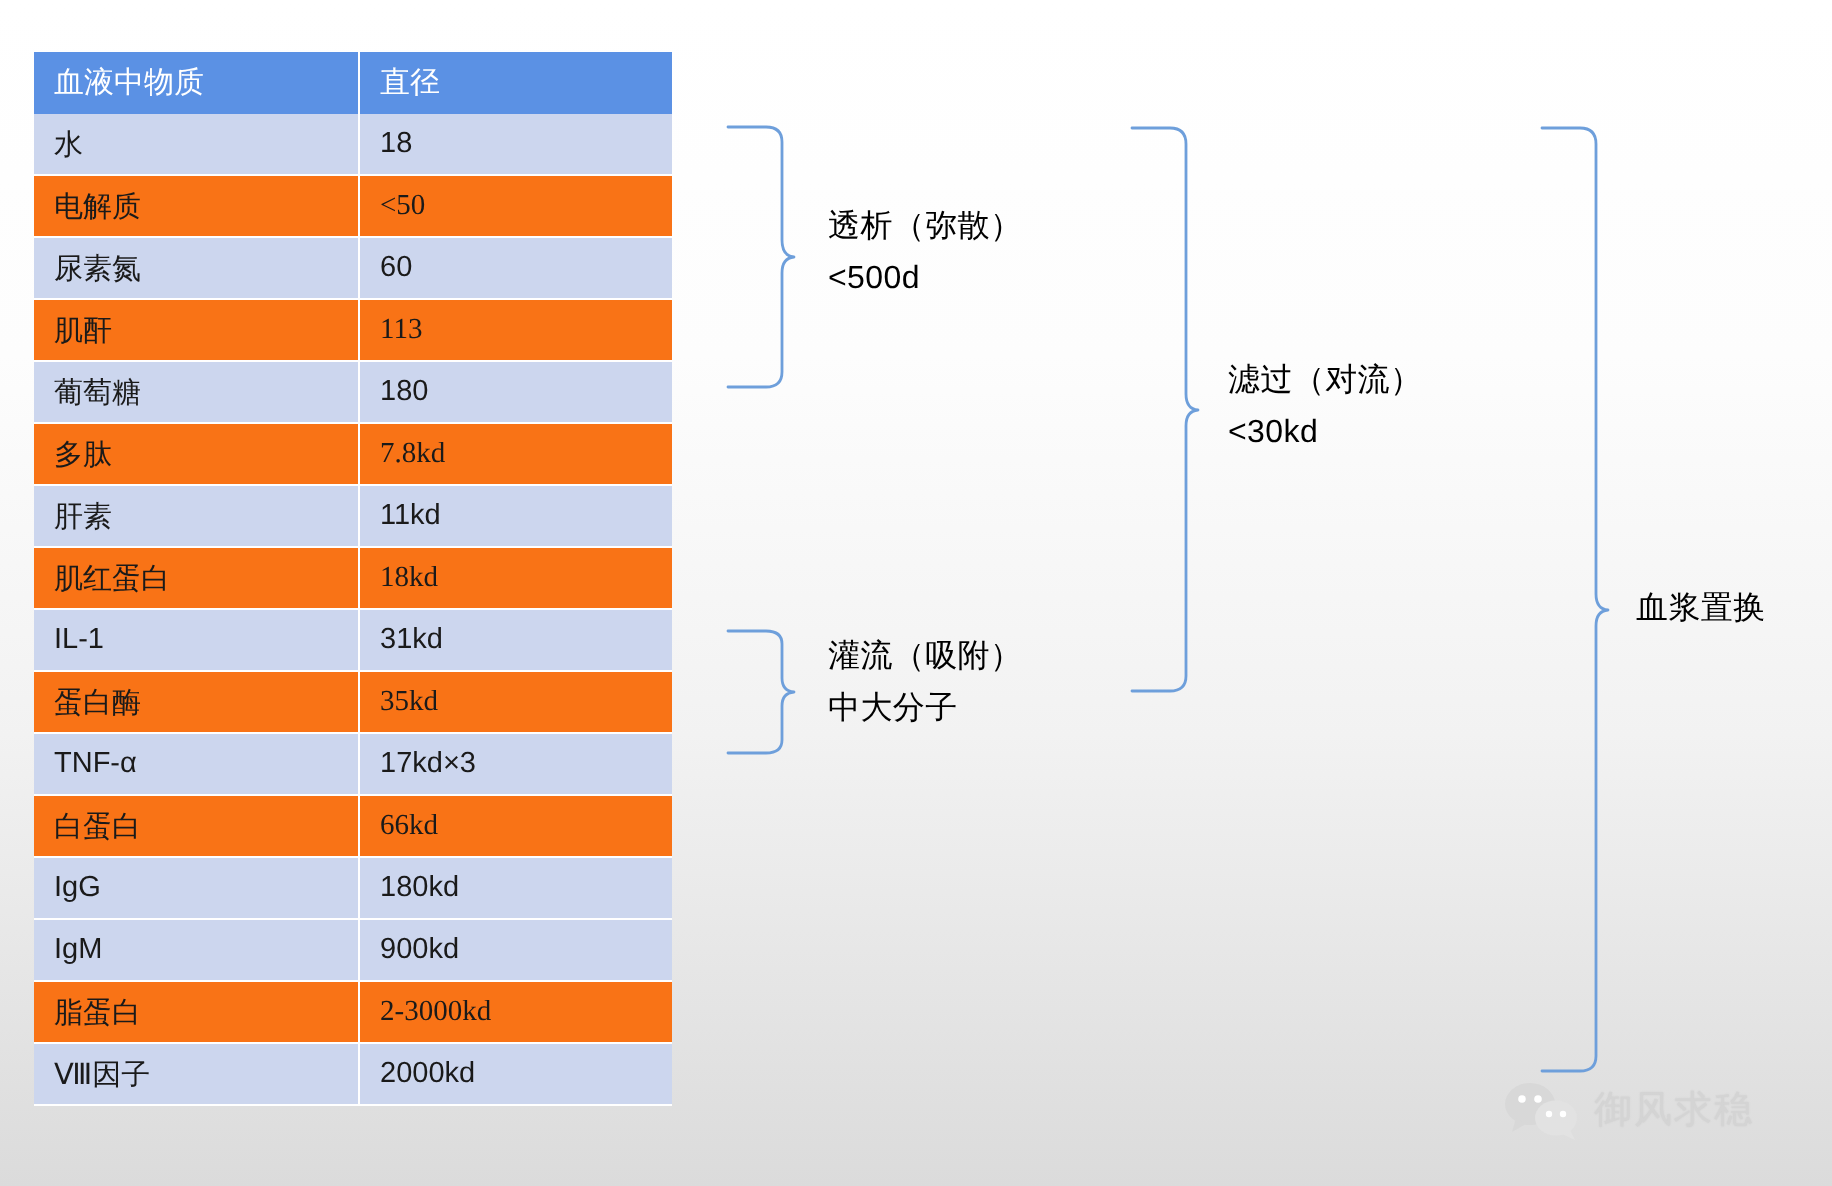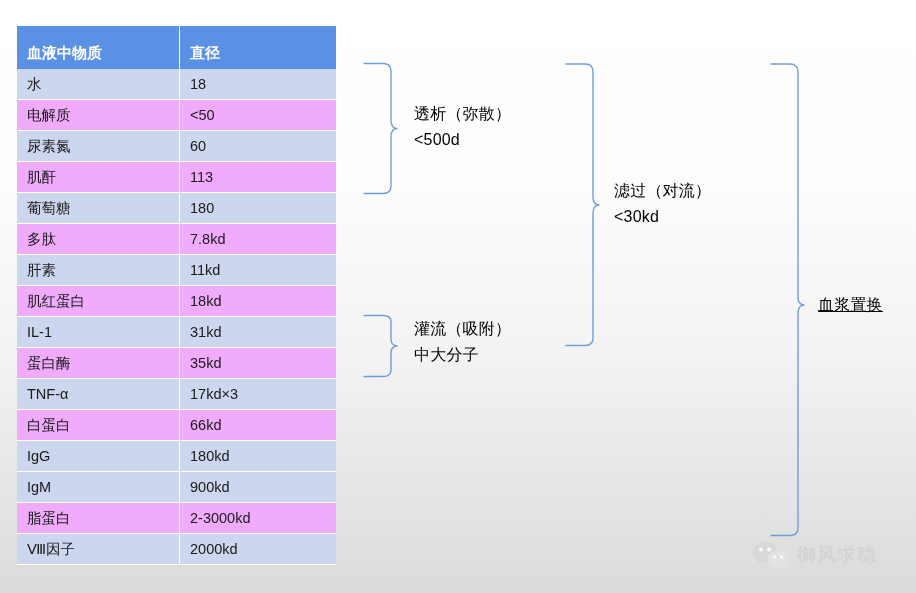--- a/index.html
+++ b/index.html
@@ -29,44 +29,44 @@
     border-collapse: separate;
     border-spacing: 0;
     table-layout: fixed;
   }
   #substance-table col.c-name { width: 163px; }
   #substance-table col.c-diam { width: 156px; }
 
   #substance-table th {
     background: #5b91e4;
     color: #ffffff;
-    font-weight: bold;
+    font-weight: normal;
     font-size: 15px;
     text-align: left;
-    padding: 18px 0 6px 10px;
+    padding: 6px 0 6px 10px;
     height: 19px;
     border-right: 1px solid #ffffff;
     white-space: nowrap;
   }
   #substance-table th:last-child { border-right: none; }
 
   #substance-table td {
     font-size: 14.5px;
     color: #1a1a1a;
     text-align: left;
     padding: 4px 0 4px 10px;
     height: 22px;
     border-right: 1px solid #ffffff;
     border-bottom: 1px solid #ffffff;
     white-space: nowrap;
     overflow: hidden;
   }
   #substance-table td:last-child { border-right: none; }
   #substance-table tbody tr.odd  td { background: #ccd6ee; }
-  #substance-table tbody tr.even td { background: #f0abfc; }
+  #substance-table tbody tr.even td { background: #f97316; font-family: Liberation Serif, serif; }
 
   
   .brace {
     position: absolute;
     overflow: visible;
   }
   .brace path {
     fill: none;
     stroke: #6e9fdb;
     stroke-width: 1.4;
@@ -203,21 +203,21 @@
 
   <div class="annotation" style="left:414px; top:101px;">透析（弥散）
 &lt;500d</div>
 
   <div class="annotation" style="left:414px; top:316px;">灌流（吸附）
 中大分子</div>
 
   <div class="annotation" style="left:614px; top:178px;">滤过（对流）
 &lt;30kd</div>
 
-  <div class="annotation" style="left:818px; top:292px;text-decoration:underline;">血浆置换</div>
+  <div class="annotation" style="left:818px; top:292px;">血浆置换</div>
 
   <div id="watermark">
     <span>
       <svg class="wechat-glyph" width="38" height="30" viewBox="0 0 38 30" aria-hidden="true">
         <ellipse cx="13" cy="12" rx="12.5" ry="10.5" fill="#d8d8d8"></ellipse>
         <polygon points="6,19 4,26 11,22" fill="#d8d8d8"></polygon>
         <circle cx="9" cy="9.5" r="1.9" fill="#ffffff"></circle>
         <circle cx="17" cy="9.5" r="1.9" fill="#ffffff"></circle>
         <ellipse cx="26" cy="19" rx="10.5" ry="8.8" fill="#e2e2e2"></ellipse>
         <polygon points="33,25 35.5,30 29,27" fill="#e2e2e2"></polygon>

